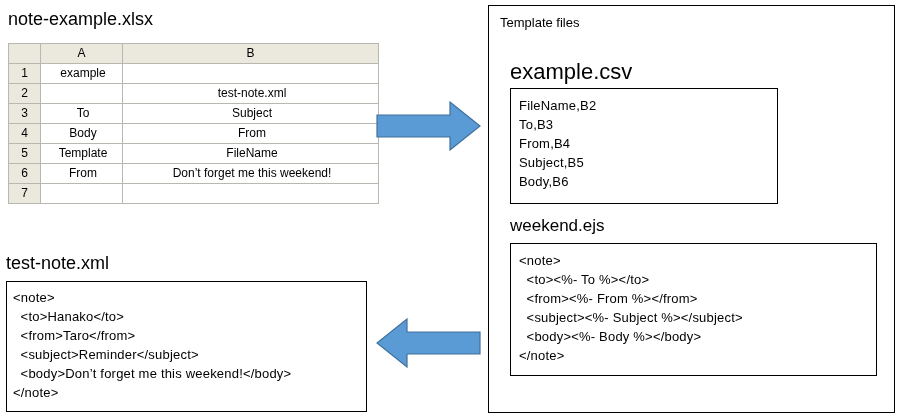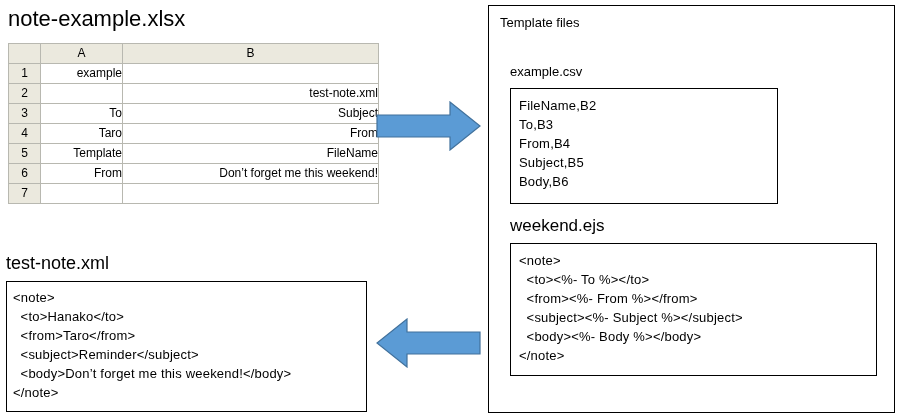--- a/index.html
+++ b/index.html
@@ -16,21 +16,21 @@
     color: #000000;
     -webkit-font-smoothing: none;
   }
 
   
   .abs { position: absolute; }
 
   
   #xlsx-title {
     left: 8px; top: 8px;
-    font-size: 22px;
+    font-size: 18px;
     line-height: 22px;
     letter-spacing: 0px;
     white-space: pre;
   }
 
   
   #sheet {
     left: 8px; top: 43px;
     width: 370px;
     border-collapse: collapse;
@@ -40,21 +40,21 @@
   #sheet td, #sheet th {
     border: 1px solid #b8b8b0;
     height: 19px;
     padding: 0 0 0 3px;
     font-weight: normal;
     font-size: 12px;
     line-height: 19px;
     overflow: hidden;
     white-space: nowrap;
     background: #ffffff;
-    text-align: right;
+    text-align: center;
     box-sizing: border-box;
   }
   #sheet th.colhead {
     background: #ebe9de;
     text-align: center;
     padding: 0;
     color: #000;
   }
   #sheet td.rowhead {
     background: #ebe9de;
@@ -101,21 +101,21 @@
     box-sizing: border-box;
   }
   #panel-title {
     left: 500px; top: 11px;
     font-size: 13px;
     line-height: 23px;
     white-space: pre;
   }
   #csv-title {
     left: 510px; top: 61px;
-    font-size: 13px;
+    font-size: 22px;
     line-height: 21px;
     white-space: pre;
   }
   #csv-box {
     left: 510px; top: 88px;
     width: 268px;
     height: 116px;
     border: 1px solid #000000;
     box-sizing: border-box;
     padding: 7px 0 0 8px;
@@ -164,21 +164,21 @@
       <td></td>
       <td>test-note.xml</td>
     </tr>
     <tr>
       <td class="rowhead">3</td>
       <td>To</td>
       <td>Subject</td>
     </tr>
     <tr>
       <td class="rowhead">4</td>
-      <td>Taro</td>
+      <td>Body</td>
       <td>From</td>
     </tr>
     <tr>
       <td class="rowhead">5</td>
       <td>Template</td>
       <td>FileName</td>
     </tr>
     <tr>
       <td class="rowhead">6</td>
       <td>From</td>

